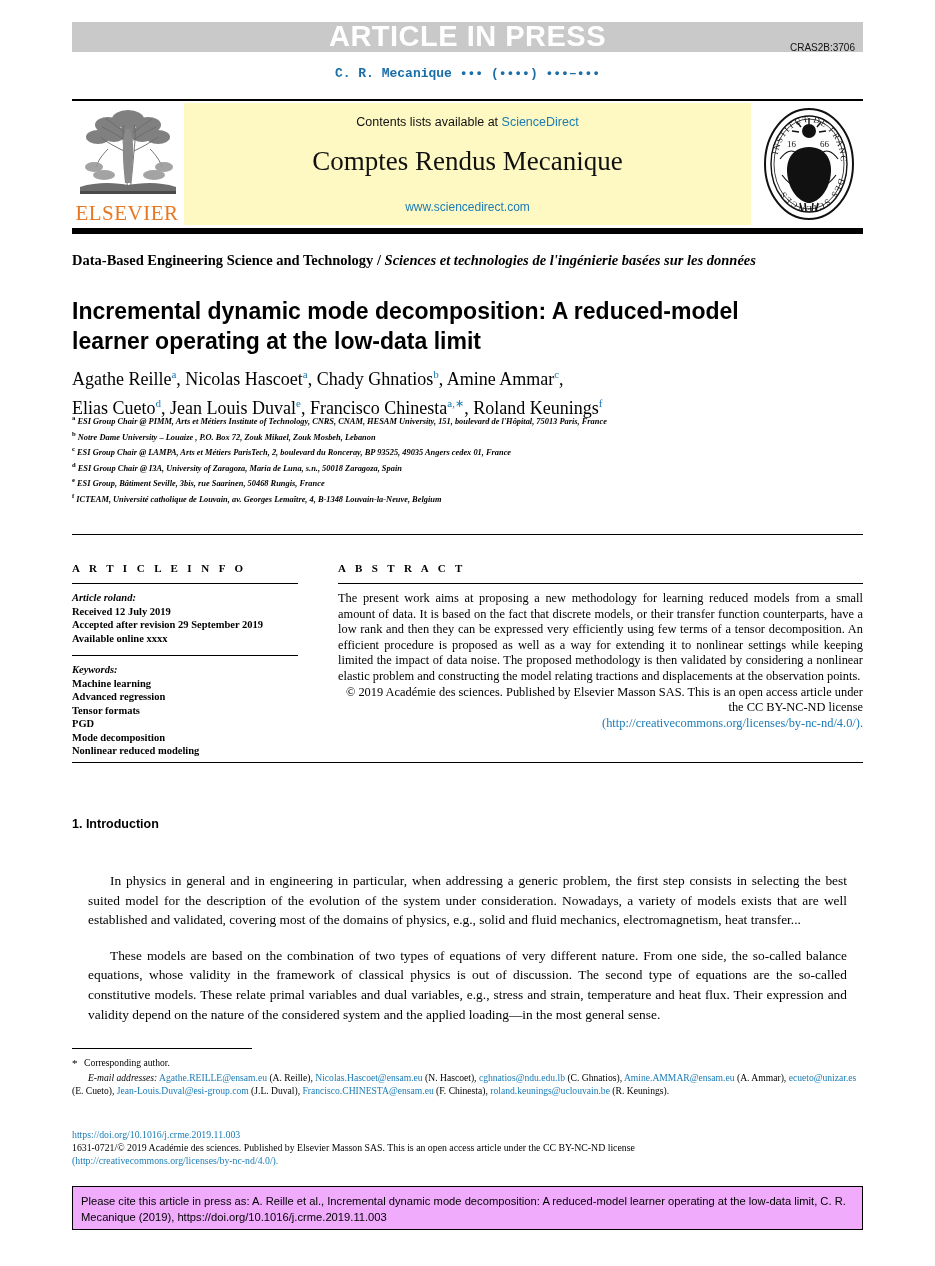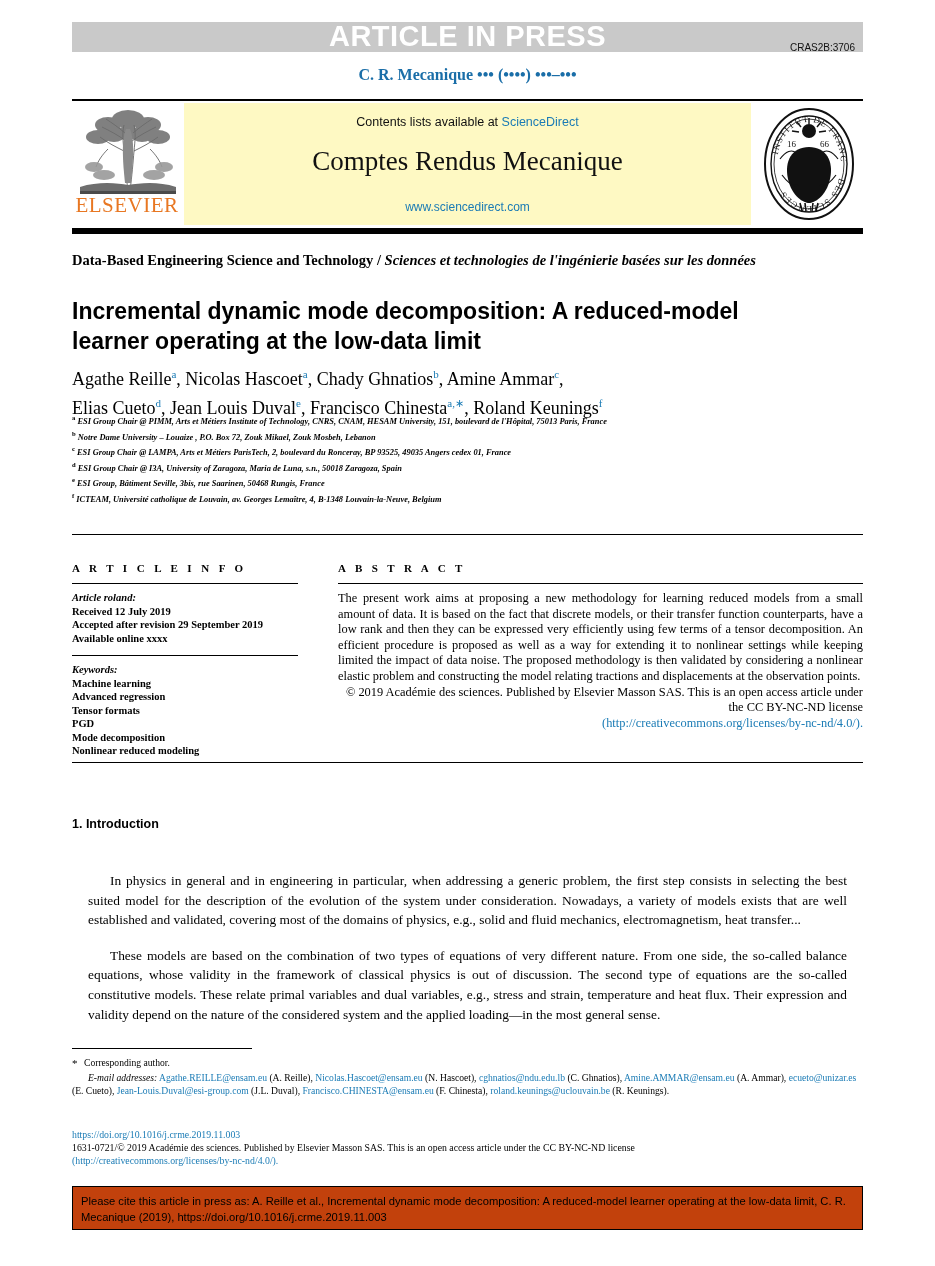--- a/index.html
+++ b/index.html
@@ -48,23 +48,23 @@
     font-size: 10px;
     color: #111;
   }
 
   
   .runhead {
     position: absolute;
     left: 72px; top: 66px;
     width: 791px;
     text-align: center;
-    font-family: Liberation Serif, serif;
-    font-weight: bold;
-    font-size: 16px;
+    font-family: Liberation Mono, monospace;
+    font-weight: bold;
+    font-size: 13px;
     color: #1a6ea8;
   }
 
   
   .masthead-rule-top {
     position: absolute;
     left: 72px; top: 99px;
     width: 791px; height: 2px;
     background: #000;
   }
@@ -79,21 +79,21 @@
     width: 110px; height: 122px;
   }
   .els-tree {
     position: absolute;
     left: 6px; top: 2px;
     width: 100px; height: 96px;
     overflow: hidden;
   }
   .els-word {
     position: absolute;
-    left: 0; top: 90px;
+    left: 0; top: 98px;
     width: 110px;
     text-align: center;
     font-family: "Liberation Serif", serif;
     font-size: 21px;
     letter-spacing: 0.5px;
     color: #e87722;
   }
   .masthead-center {
     position: absolute;
     left: 112px; top: 0;
@@ -333,21 +333,21 @@
     line-height: 13.2px;
     color: #000;
   }
   .doi-block .lnk { color: #1a7bb5; }
 
   
   .cite-box {
     position: absolute;
     left: 72px; top: 1186px;
     width: 791px; height: 44px;
-    background: #c2410c;
+    background: #f0abfc;
     border: 1px solid #000;
     box-sizing: border-box;
   }
   .cite-text {
     position: absolute;
     left: 8px; top: 6px;
     width: 775px;
     font-family: "Liberation Sans", sans-serif;
     font-size: 11.2px;
     line-height: 16px;

